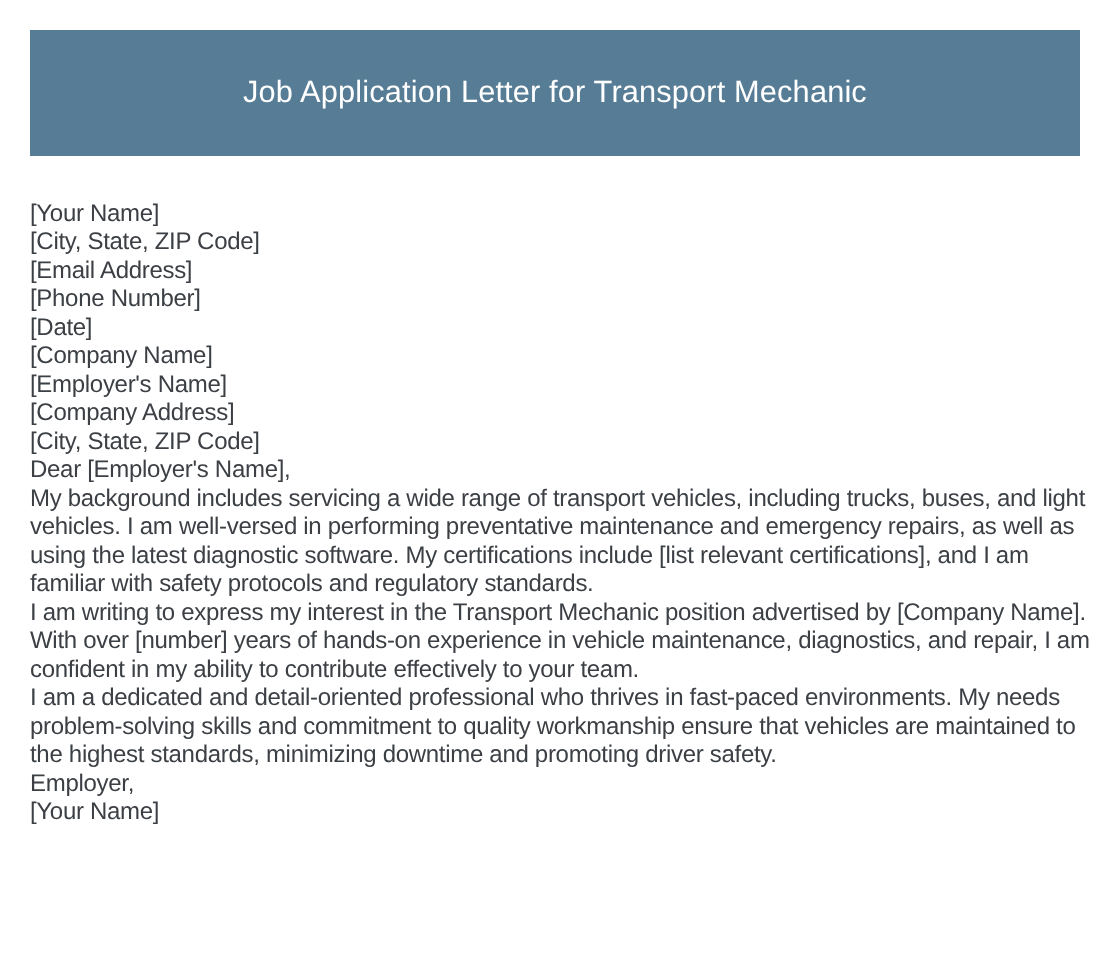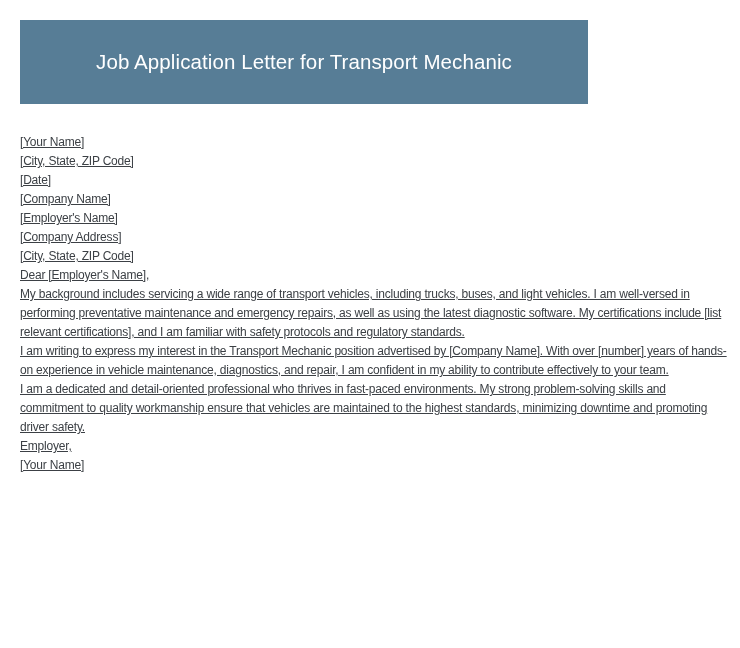--- a/index.html
+++ b/index.html
@@ -12,76 +12,77 @@
     width: 740px;
     height: 648px;
     background: #ffffff;
     overflow: hidden;
     font-family: "Liberation Sans", sans-serif;
   }
   .banner {
     position: absolute;
     left: 20px;
     top: 20px;
-    width: 568px;
+    width: 700px;
     height: 84px;
     background: #577d96; 
     display: flex;
     align-items: center;
     justify-content: center;
   }
   .banner h1 {
     margin: 0;
     font-size: 20.5px;
     font-weight: 500;
     letter-spacing: 0.1px;
     color: #ffffff; 
     font-family: "Liberation Sans", sans-serif;
   }
   .letter {
     position: absolute;
     left: 20px;
     top: 133px;
     width: 712px;
     color: #3c4045; 
-    font-size: 12px;
+    font-size: 16px;
     line-height: 19px;
     letter-spacing: -0.2px;
-    text-decoration: underline;
   }
   .letter .line,
   .letter p {
     margin: 0;
     padding: 0;
   }
 </style>
 </head>
 <body>
 
 <div class="page">
 
   <div class="banner" style="background: rgb(87, 125, 150);">
     <h1 style="color: rgb(255, 255, 255);">Job Application Letter for Transport Mechanic</h1>
   </div>
 
   <div class="letter" style="color: rgb(60, 64, 69);">
 
     <div class="line">[Your Name]</div>
     <div class="line">[City, State, ZIP Code]</div>
+    <div class="line">[Email Address]</div>
+    <div class="line">[Phone Number]</div>
     <div class="line">[Date]</div>
 
     <div class="line">[Company Name]</div>
     <div class="line">[Employer's Name]</div>
     <div class="line">[Company Address]</div>
     <div class="line">[City, State, ZIP Code]</div>
 
     <div class="line">Dear [Employer's Name],</div>
 
     <p>My background includes servicing a wide range of transport vehicles, including trucks, buses, and light vehicles. I am well-versed in performing preventative maintenance and emergency repairs, as well as using the latest diagnostic software. My certifications include [list relevant certifications], and I am familiar with safety protocols and regulatory standards.</p>
     <p>I am writing to express my interest in the Transport Mechanic position advertised by [Company Name]. With over [number] years of hands-on experience in vehicle maintenance, diagnostics, and repair, I am confident in my ability to contribute effectively to your team.</p>
-    <p>I am a dedicated and detail-oriented professional who thrives in fast-paced environments. My strong problem-solving skills and commitment to quality workmanship ensure that vehicles are maintained to the highest standards, minimizing downtime and promoting driver safety.</p>
+    <p>I am a dedicated and detail-oriented professional who thrives in fast-paced environments. My needs problem-solving skills and commitment to quality workmanship ensure that vehicles are maintained to the highest standards, minimizing downtime and promoting driver safety.</p>
 
     <div class="line">Employer,</div>
     <div class="line">[Your Name]</div>
 
   </div>
 
 </div>
 
 </body></html>

